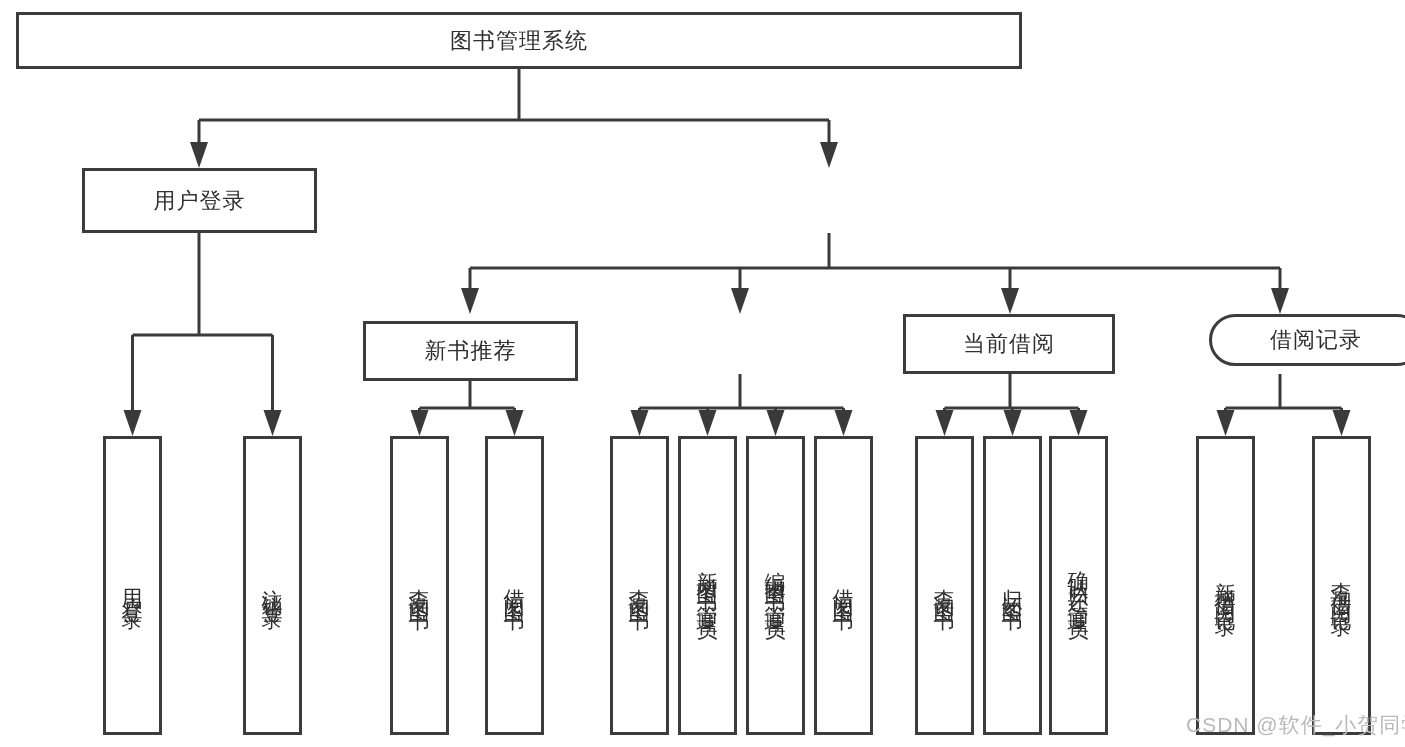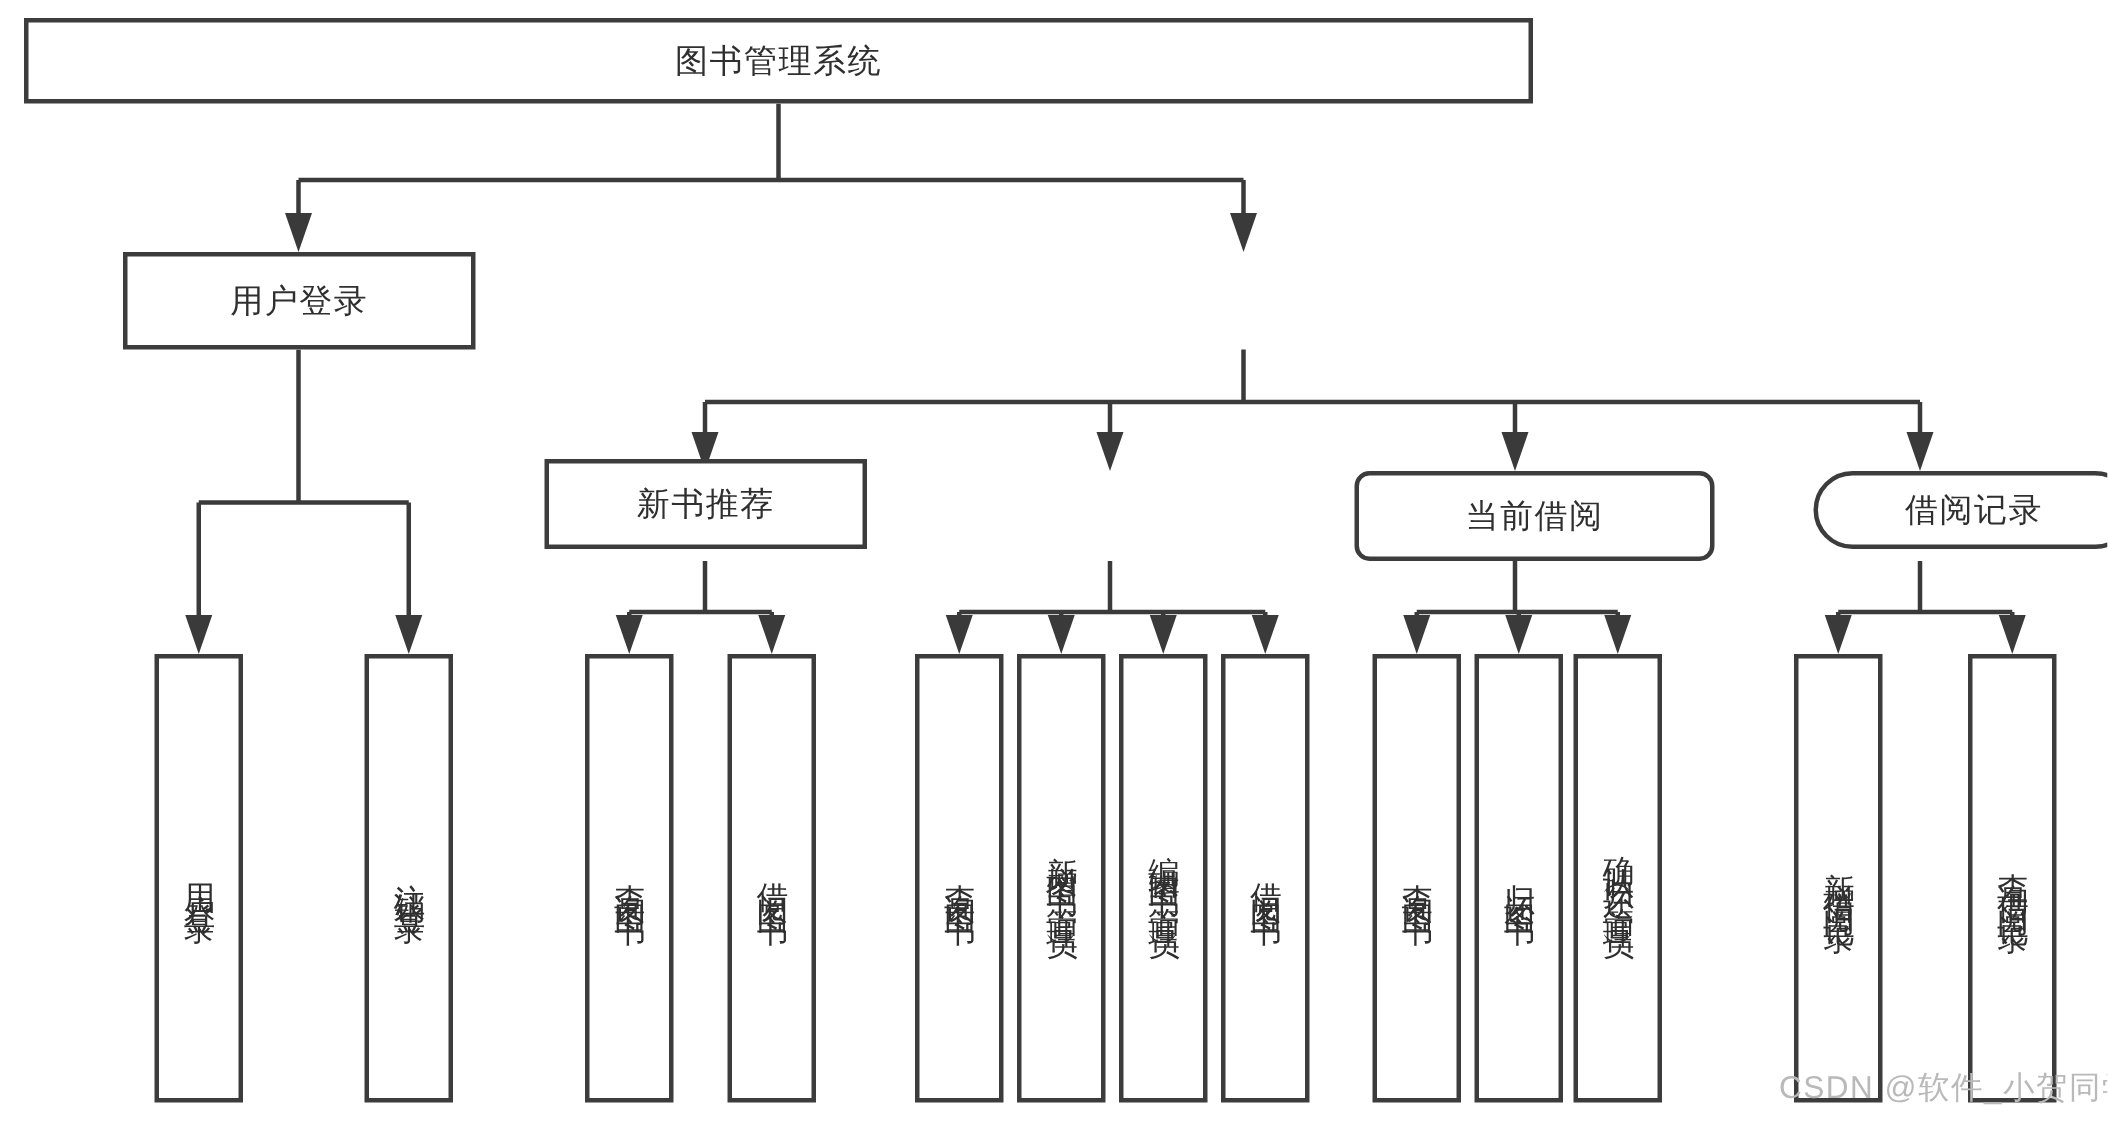--- a/index.html
+++ b/index.html
@@ -34,23 +34,23 @@
     font-size: 21px;
     line-height: 1;
     letter-spacing: 7px;
     white-space: nowrap;
     color: #2f2f2f;
   }
   
   #n-root        { left: 16px;   top: 12px;  width: 1006px; height: 57px; }
   #n-user-login  { left: 82px;   top: 168px; width: 235px;  height: 65px; }
   #n-book-mgmt   { left: 712px;  top: 168px; width: 235px;  height: 65px; }
-  #n-new-book    { left: 363px;  top: 306px; width: 215px;  height: 60px; }
+  #n-new-book    { left: 363px;  top: 321px; width: 215px;  height: 60px; }
   #n-book-borrow { left: 632px;  top: 314px; width: 215px;  height: 60px; }
-  #n-cur-borrow  { left: 903px;  top: 314px; width: 240px;  height: 60px; border-radius: 10px; }
+  #n-cur-borrow  { left: 903px;  top: 314px; width: 212px;  height: 60px; }
   #n-records     { left: 1209px; top: 314px; width: 214px;  height: 52px; border-radius: 30px; }
   #lf-user-login   { left: 103px;  }
   #lf-logout       { left: 243px;  }
   #lf-query-nb     { left: 390px;  }
   #lf-borrow-nb    { left: 485px;  }
   #lf-query-bb     { left: 610px;  }
   #lf-add-book     { left: 678px;  }
   #lf-edit-book    { left: 746px;  }
   #lf-borrow-bb    { left: 814px;  }
   #lf-query-cb     { left: 915px;  }

